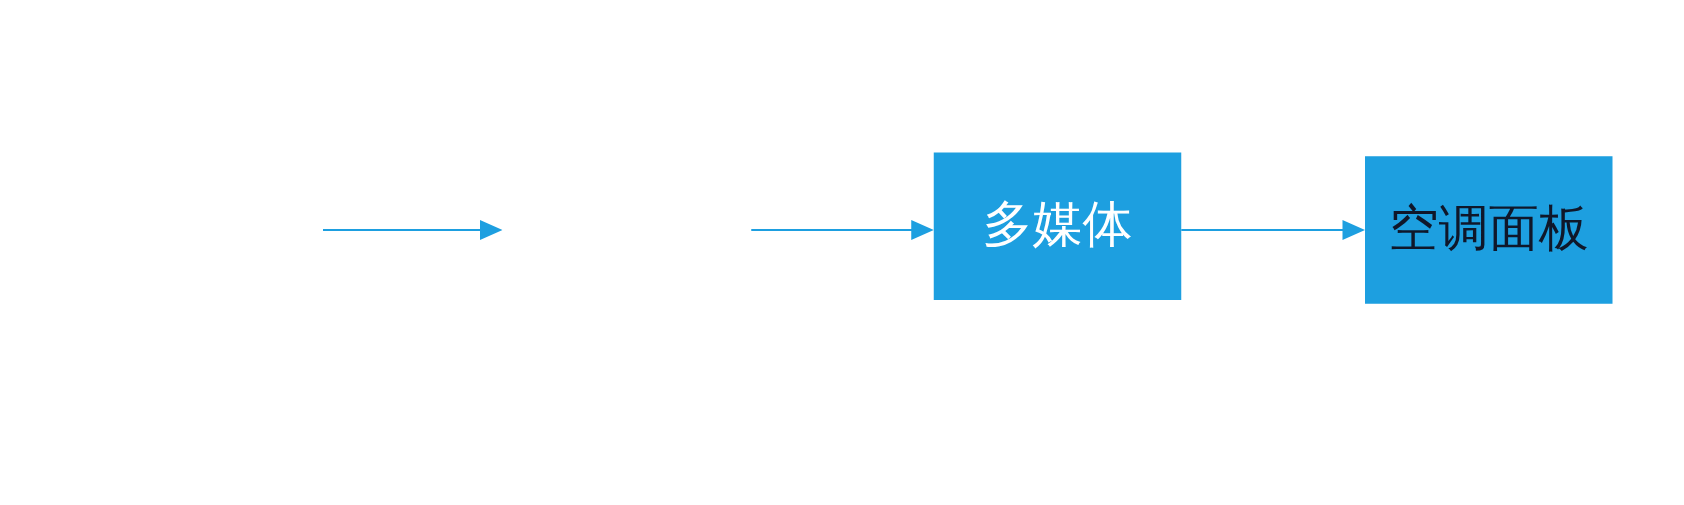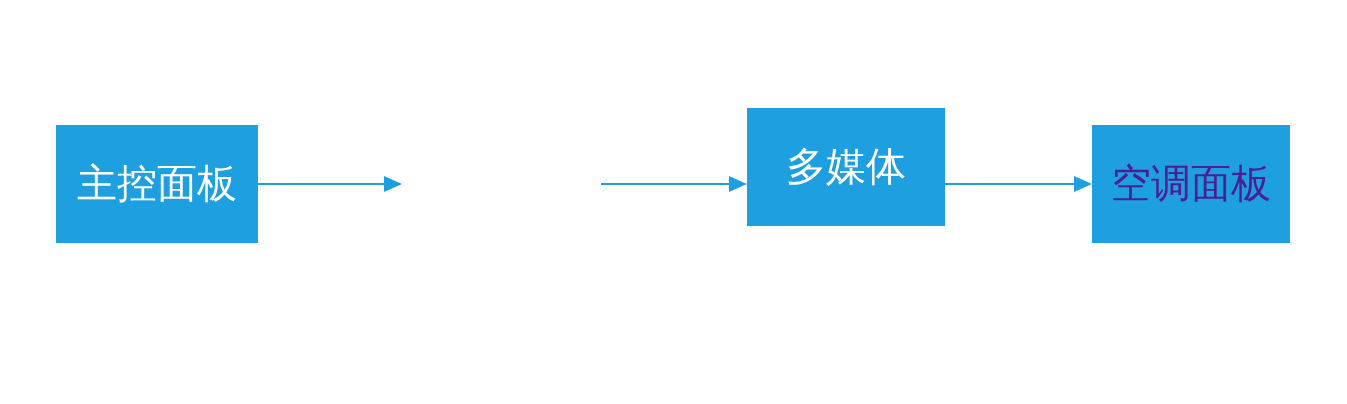--- a/index.html
+++ b/index.html
@@ -31,44 +31,41 @@
     white-space: nowrap;
     user-select: none;
   }
   .node-label {
     display: block;
     transform: translateY(-1px);
   }
   
   #node-1 { left: 56px;   top: 125px; width: 202px; height: 118px; }
   #node-2 { left: 402px;  top: 125px; width: 199px; height: 118px; }
-  #node-3 { left: 747px;  top: 108px; width: 198px; height: 118px; }
+  #node-3 { left: 747px;  top: 122px; width: 198px; height: 118px; }
   #node-4 { left: 1092px; top: 125px; width: 198px; height: 118px; }
 
   .connector {
     position: absolute;
     height: 18px;
     top: 175px;
     display: block;
   }
   #conn-1 { left: 258px; width: 144px; }
   #conn-2 { left: 601px; width: 146px; }
   #conn-3 { left: 945px; width: 147px; }
   .conn-line {
     shape-rendering: crispEdges;
   }
 </style>
 </head>
 <body>
 
 <div id="canvas" style="background: rgb(255, 255, 255);">
 
-  <div class="node" id="node-1" style="background: rgb(29, 159, 224); color: rgb(255, 255, 255);">
-    <span class="node-label">主控面板</span>
-  </div>
 
   <div class="connector" id="conn-1">
     <svg width="144" height="18" viewBox="0 0 144 18" xmlns="http://www.w3.org/2000/svg">
       <line class="conn-line" x1="0" y1="9" x2="127" y2="9" stroke="#1d9fe0" stroke-width="2"></line>
       <polygon points="126,1 144,9 126,17" fill="#1d9fe0"></polygon>
     </svg>
   </div>
 
 
   <div class="connector" id="conn-2">
@@ -82,17 +79,17 @@
     <span class="node-label">多媒体</span>
   </div>
 
   <div class="connector" id="conn-3">
     <svg width="147" height="18" viewBox="0 0 147 18" xmlns="http://www.w3.org/2000/svg">
       <line class="conn-line" x1="0" y1="9" x2="130" y2="9" stroke="#1d9fe0" stroke-width="2"></line>
       <polygon points="129,1 147,9 129,17" fill="#1d9fe0"></polygon>
     </svg>
   </div>
 
-  <div class="node" id="node-4" style="background: rgb(29, 159, 224); color: #4c1d95;">
+  <div class="node" id="node-4" style="background: rgb(29, 159, 224); color: #0f172a;">
     <span class="node-label">空调面板</span>
   </div>
 
 </div>
 
 </body></html>

